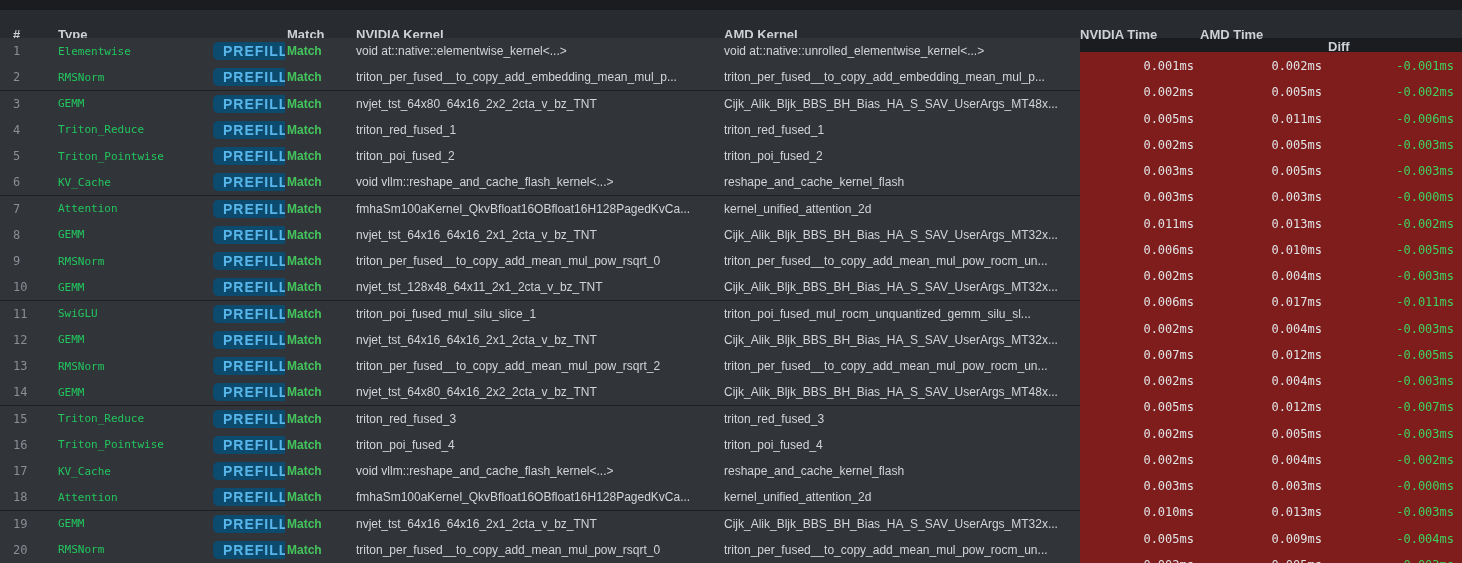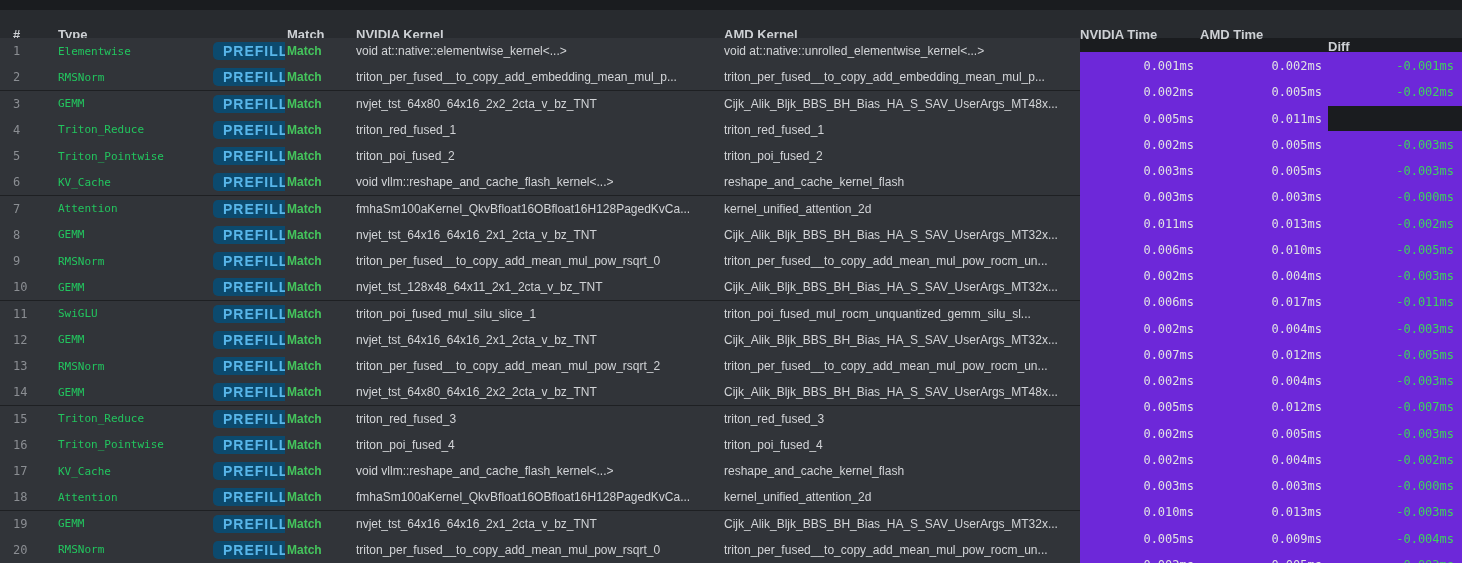--- a/index.html
+++ b/index.html
@@ -54,21 +54,21 @@
     height: 100%;
     display: flex;
     align-items: center;
     box-sizing: border-box;
     white-space: nowrap;
     overflow: hidden;
     background: #313439;
     border-bottom: 2px solid #1e2023;
   }
   .cell.dark {
-    background: #6d28d9;
+    background: #7f1d1d;
     border-bottom: none;
     justify-content: flex-end;
     margin-top: 28px;
   }
   .mono { font-family: "DejaVu Sans Mono", monospace; }
 
   .cell.c-num {
     padding-left: 13px;
     color: #8b8e93;
     font-size: 12px;
@@ -169,20 +169,21 @@
     <div class="cell c-phase">
       <span class="phase-badge">PREFILL</span>
     </div>
     <div class="cell c-status">
       <span class="status-match">Match</span>
     </div>
     <div class="cell c-nvk">nvjet_tst_64x80_64x16_2x2_2cta_v_bz_TNT</div>
     <div class="cell c-amdk">Cijk_Alik_Bljk_BBS_BH_Bias_HA_S_SAV_UserArgs_MT48x...</div>
     <div class="cell dark c-nvt mono">0.005ms</div>
     <div class="cell dark c-amdt mono">0.011ms</div>
+    <div class="cell dark c-diff mono">-0.006ms</div>
   </div>
 
   <div class="grid-row">
     <div class="cell c-num mono">4</div>
     <div class="cell c-type mono">Triton_Reduce</div>
     <div class="cell c-phase">
       <span class="phase-badge">PREFILL</span>
     </div>
     <div class="cell c-status">
       <span class="status-match">Match</span>

